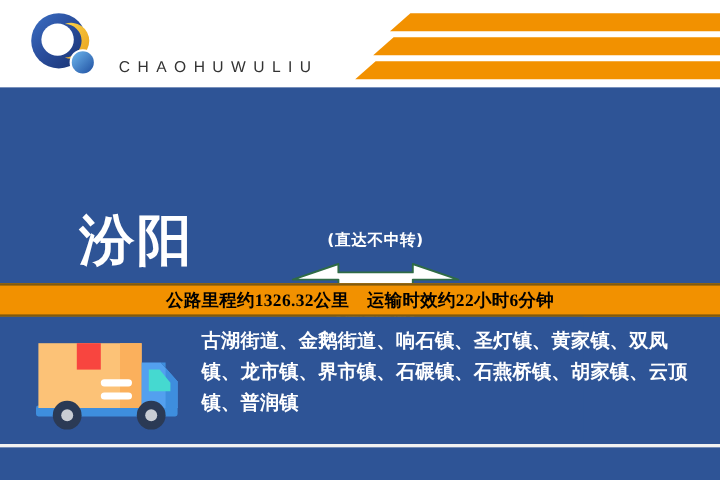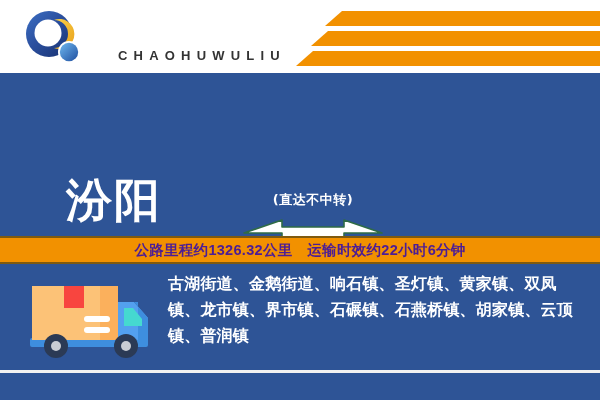--- a/index.html
+++ b/index.html
@@ -46,25 +46,24 @@
     letter-spacing: 1px;
     line-height: 42px;
     white-space: nowrap;
   }
   .brand-en {
     position: absolute;
     left: 99px;
     top: 48px;
     font-family: "Liberation Sans", sans-serif;
     font-size: 13px;
-    font-weight: bold;
+    font-weight: normal;
     color: #333333;
     letter-spacing: 6.2px;
     white-space: nowrap;
-    margin-left: 19px;
   }
   .stripes {
     position: absolute;
     right: 0;
     top: 0;
     width: 320px;
     height: 73px;
   }
 
   
@@ -119,24 +118,24 @@
     height: 28px;
     background: #f29100;
     border-top: 2px solid #7f5a10;
     border-bottom: 2px solid #7f5a10;
     box-sizing: border-box;
     display: flex;
     align-items: center;
     justify-content: center;
   }
   .info-text {
-    font-family: Liberation Sans, sans-serif;
+    font-family: Liberation Serif, serif;
     font-size: 14.5px;
     font-weight: bold;
-    color: #4c1d95;
+    color: #000000;
     white-space: nowrap;
     letter-spacing: 0.3px;
   }
 
   
   .towns-panel {
     position: absolute;
     left: 0;
     top: 264px;
     width: 486px;

